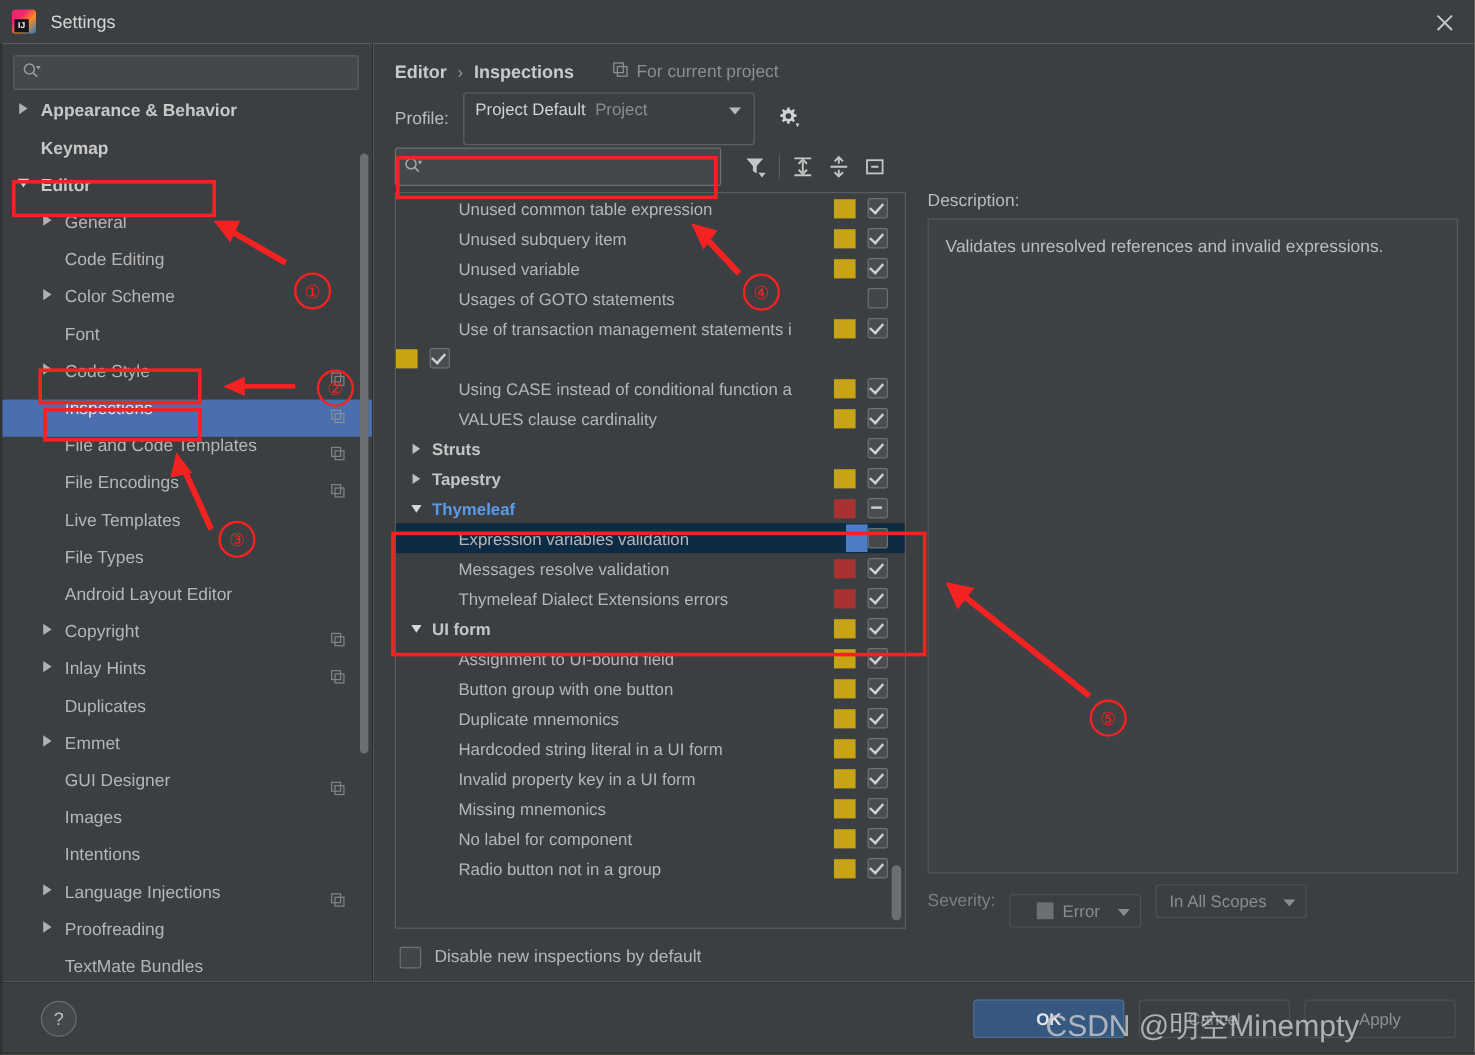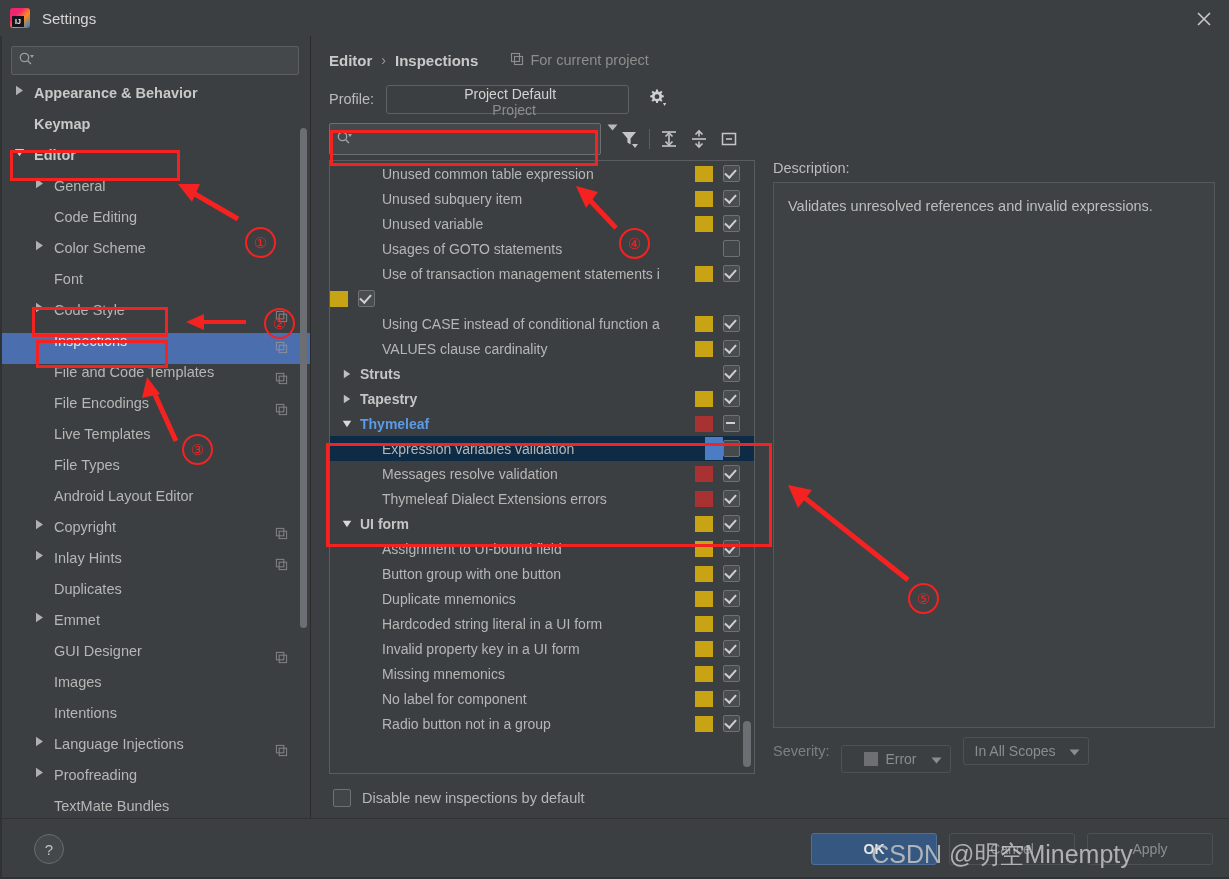--- a/index.html
+++ b/index.html
@@ -54,21 +54,21 @@
              padding:0 14px 0 18px;position:relative;}
   .breadcrumb{display:flex;align-items:center;height:40px;font-size:15px;flex:0 0 40px;margin-top:4px;}
   .bc-seg{font-weight:bold;color:#c9c9c9;}
   .bc-sep{margin:0 9px;color:#9a9a9a;font-size:14px;}
   .bc-proj{margin-left:32px;display:flex;align-items:center;color:#8d8d8d;font-size:14.5px;}
   .bc-proj .copyicon-inline{margin-right:6px;}
 
   .profilerow{display:flex;align-items:center;height:38px;flex:0 0 38px;}
   .profilerow .lbl{font-size:14.5px;color:#bbb;margin-right:12px;}
   .combo{height:26px;border:1px solid #5e6163;border-radius:3px;background:#3c3f41;
-         display:flex;align-items:center;padding:0 4px 1px 9px;min-width:0;flex-direction:column;}
+         display:flex;align-items:center;padding:0 4px 16px 9px;min-width:0;}
   .combo .v1{color:#d2d2d2;font-size:14px;}
   .combo .v2{color:#8d8d8d;font-size:14px;margin-left:8px;}
   .combo .caret{margin-left:auto;padding-left:16px;padding-right:6px;}
   .profile-combo{width:228px;}
   .gear{margin-left:18px;cursor:pointer;}
 
   .toolrow{display:flex;align-items:center;height:42px;flex:0 0 42px;gap:0;}
   .inspsearch{width:258px;height:30px;background:#45484a;border:1px solid #6d7073;border-radius:2px;
               display:flex;align-items:center;padding:0 6px;}
   .inspsearch input{flex:1;background:transparent;border:0;outline:none;color:#bbb;font-size:13px;

